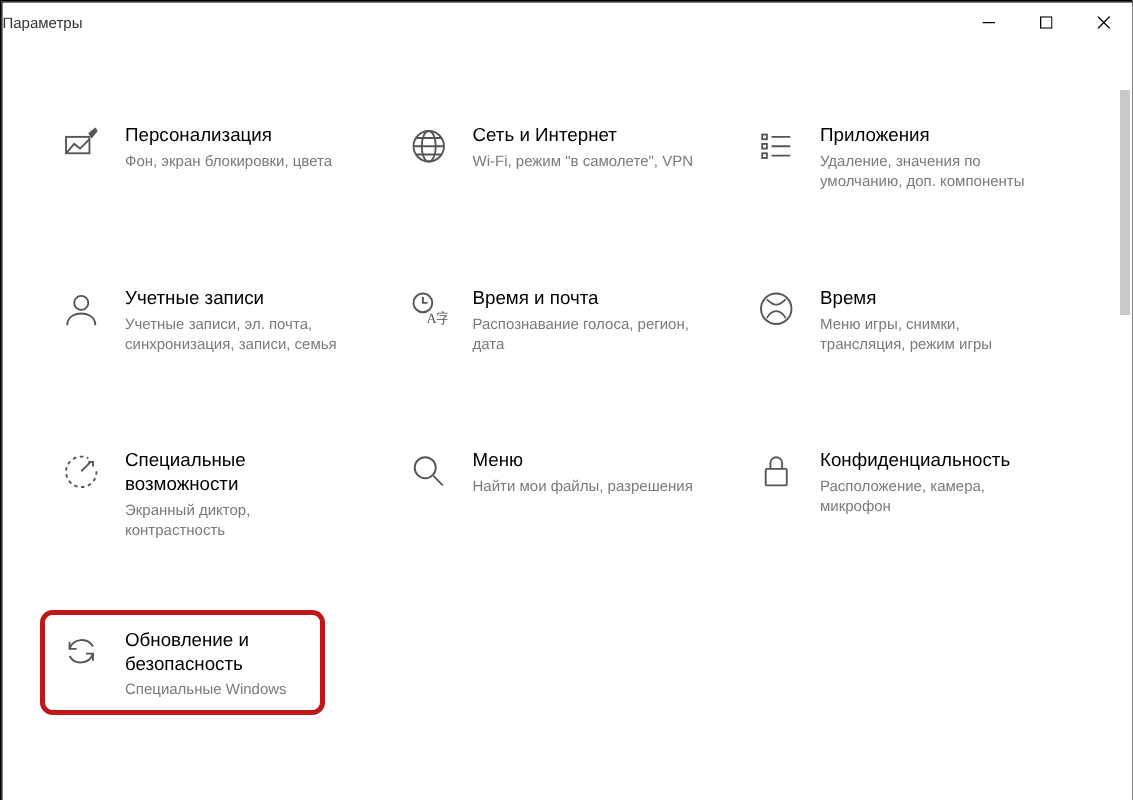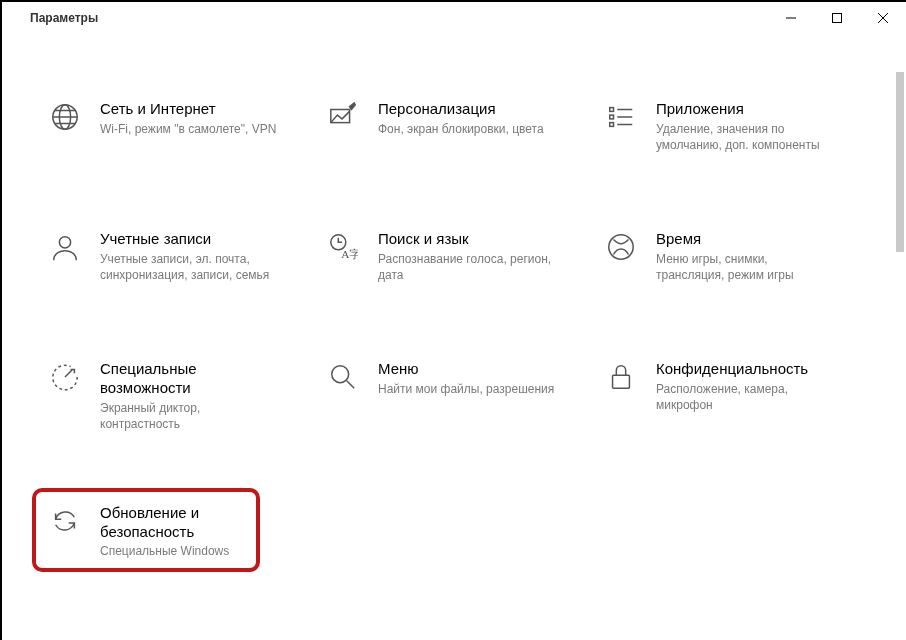--- a/index.html
+++ b/index.html
@@ -10,24 +10,23 @@
     background: #fff;
     color: #000;
     overflow: hidden;
     border: 1px solid #000;
   }
   .titlebar {
     height: 32px;
     display: flex;
     align-items: center;
     justify-content: space-between;
-    padding-left: 28px;
+    padding-left: 0;
     font-size: 12px;
     color: #333;
-    font-weight: bold;
   }
   .titlebar-title { flex: 1; }
   .titlebar-controls {
     display: flex;
     height: 100%;
   }
   .titlebar-btn {
     width: 46px;
     height: 100%;
     display: flex;
@@ -128,42 +127,42 @@
     </div>
   </div>
 </div>
 
 <div class="content">
   <div class="grid">
 
     <div class="tile">
       <div class="tile-icon">
         <svg viewBox="0 0 32 32" stroke-width="1.6">
+            <rect x="3" y="8" width="20" height="14"></rect>
+            <path d="M3 22 L10 14 L15 18 L23 10"></path>
+            <path d="M23 5 L28 1 L29 3 L25 8 Z" fill="#555"></path>
+          </svg>
+      </div>
+      <div class="tile-text">
+        <div class="tile-title">Персонализация</div>
+        <div class="tile-desc">Фон, экран блокировки, цвета</div>
+      </div>
+    </div>
+
+    <div class="tile">
+      <div class="tile-icon">
+        <svg viewBox="0 0 32 32" stroke-width="1.6">
             <circle cx="16" cy="16" r="13"></circle>
             <ellipse cx="16" cy="16" rx="6" ry="13"></ellipse>
             <path d="M3 16 H29 M5 9 H27 M5 23 H27"></path>
           </svg>
       </div>
       <div class="tile-text">
         <div class="tile-title">Сеть и Интернет</div>
         <div class="tile-desc">Wi-Fi, режим "в самолете", VPN</div>
-      </div>
-    </div>
-
-    <div class="tile">
-      <div class="tile-icon">
-        <svg viewBox="0 0 32 32" stroke-width="1.6">
-            <rect x="3" y="8" width="20" height="14"></rect>
-            <path d="M3 22 L10 14 L15 18 L23 10"></path>
-            <path d="M23 5 L28 1 L29 3 L25 8 Z" fill="#555"></path>
-          </svg>
-      </div>
-      <div class="tile-text">
-        <div class="tile-title">Персонализация</div>
-        <div class="tile-desc">Фон, экран блокировки, цвета</div>
       </div>
     </div>
 
     <div class="tile">
       <div class="tile-icon">
         <svg viewBox="0 0 32 32" stroke-width="1.6">
             <rect x="4" y="6" width="4" height="4"></rect>
             <rect x="4" y="14" width="4" height="4"></rect>
             <rect x="4" y="22" width="4" height="4"></rect>
             <path d="M12 8 H28 M12 16 H28 M12 24 H28"></path>
@@ -190,21 +189,21 @@
 
     <div class="tile">
       <div class="tile-icon">
         <svg viewBox="0 0 32 32" stroke-width="1.6">
             <circle cx="11" cy="11" r="8"></circle>
             <path d="M11 6 V11 H15"></path>
             <text x="14" y="28" font-size="12" fill="#555" stroke="none" font-family="Segoe UI">А字</text>
           </svg>
       </div>
       <div class="tile-text">
-        <div class="tile-title">Поиск и язык</div>
+        <div class="tile-title">Время и почта</div>
         <div class="tile-desc">Распознавание голоса, регион, дата</div>
       </div>
     </div>
 
     <div class="tile">
       <div class="tile-icon">
         <svg viewBox="0 0 32 32" stroke-width="1.6">
             <circle cx="16" cy="16" r="13"></circle>
             <path d="M8 8 C14 14 18 14 24 8 M8 24 C12 16 20 16 24 24"></path>
           </svg>

